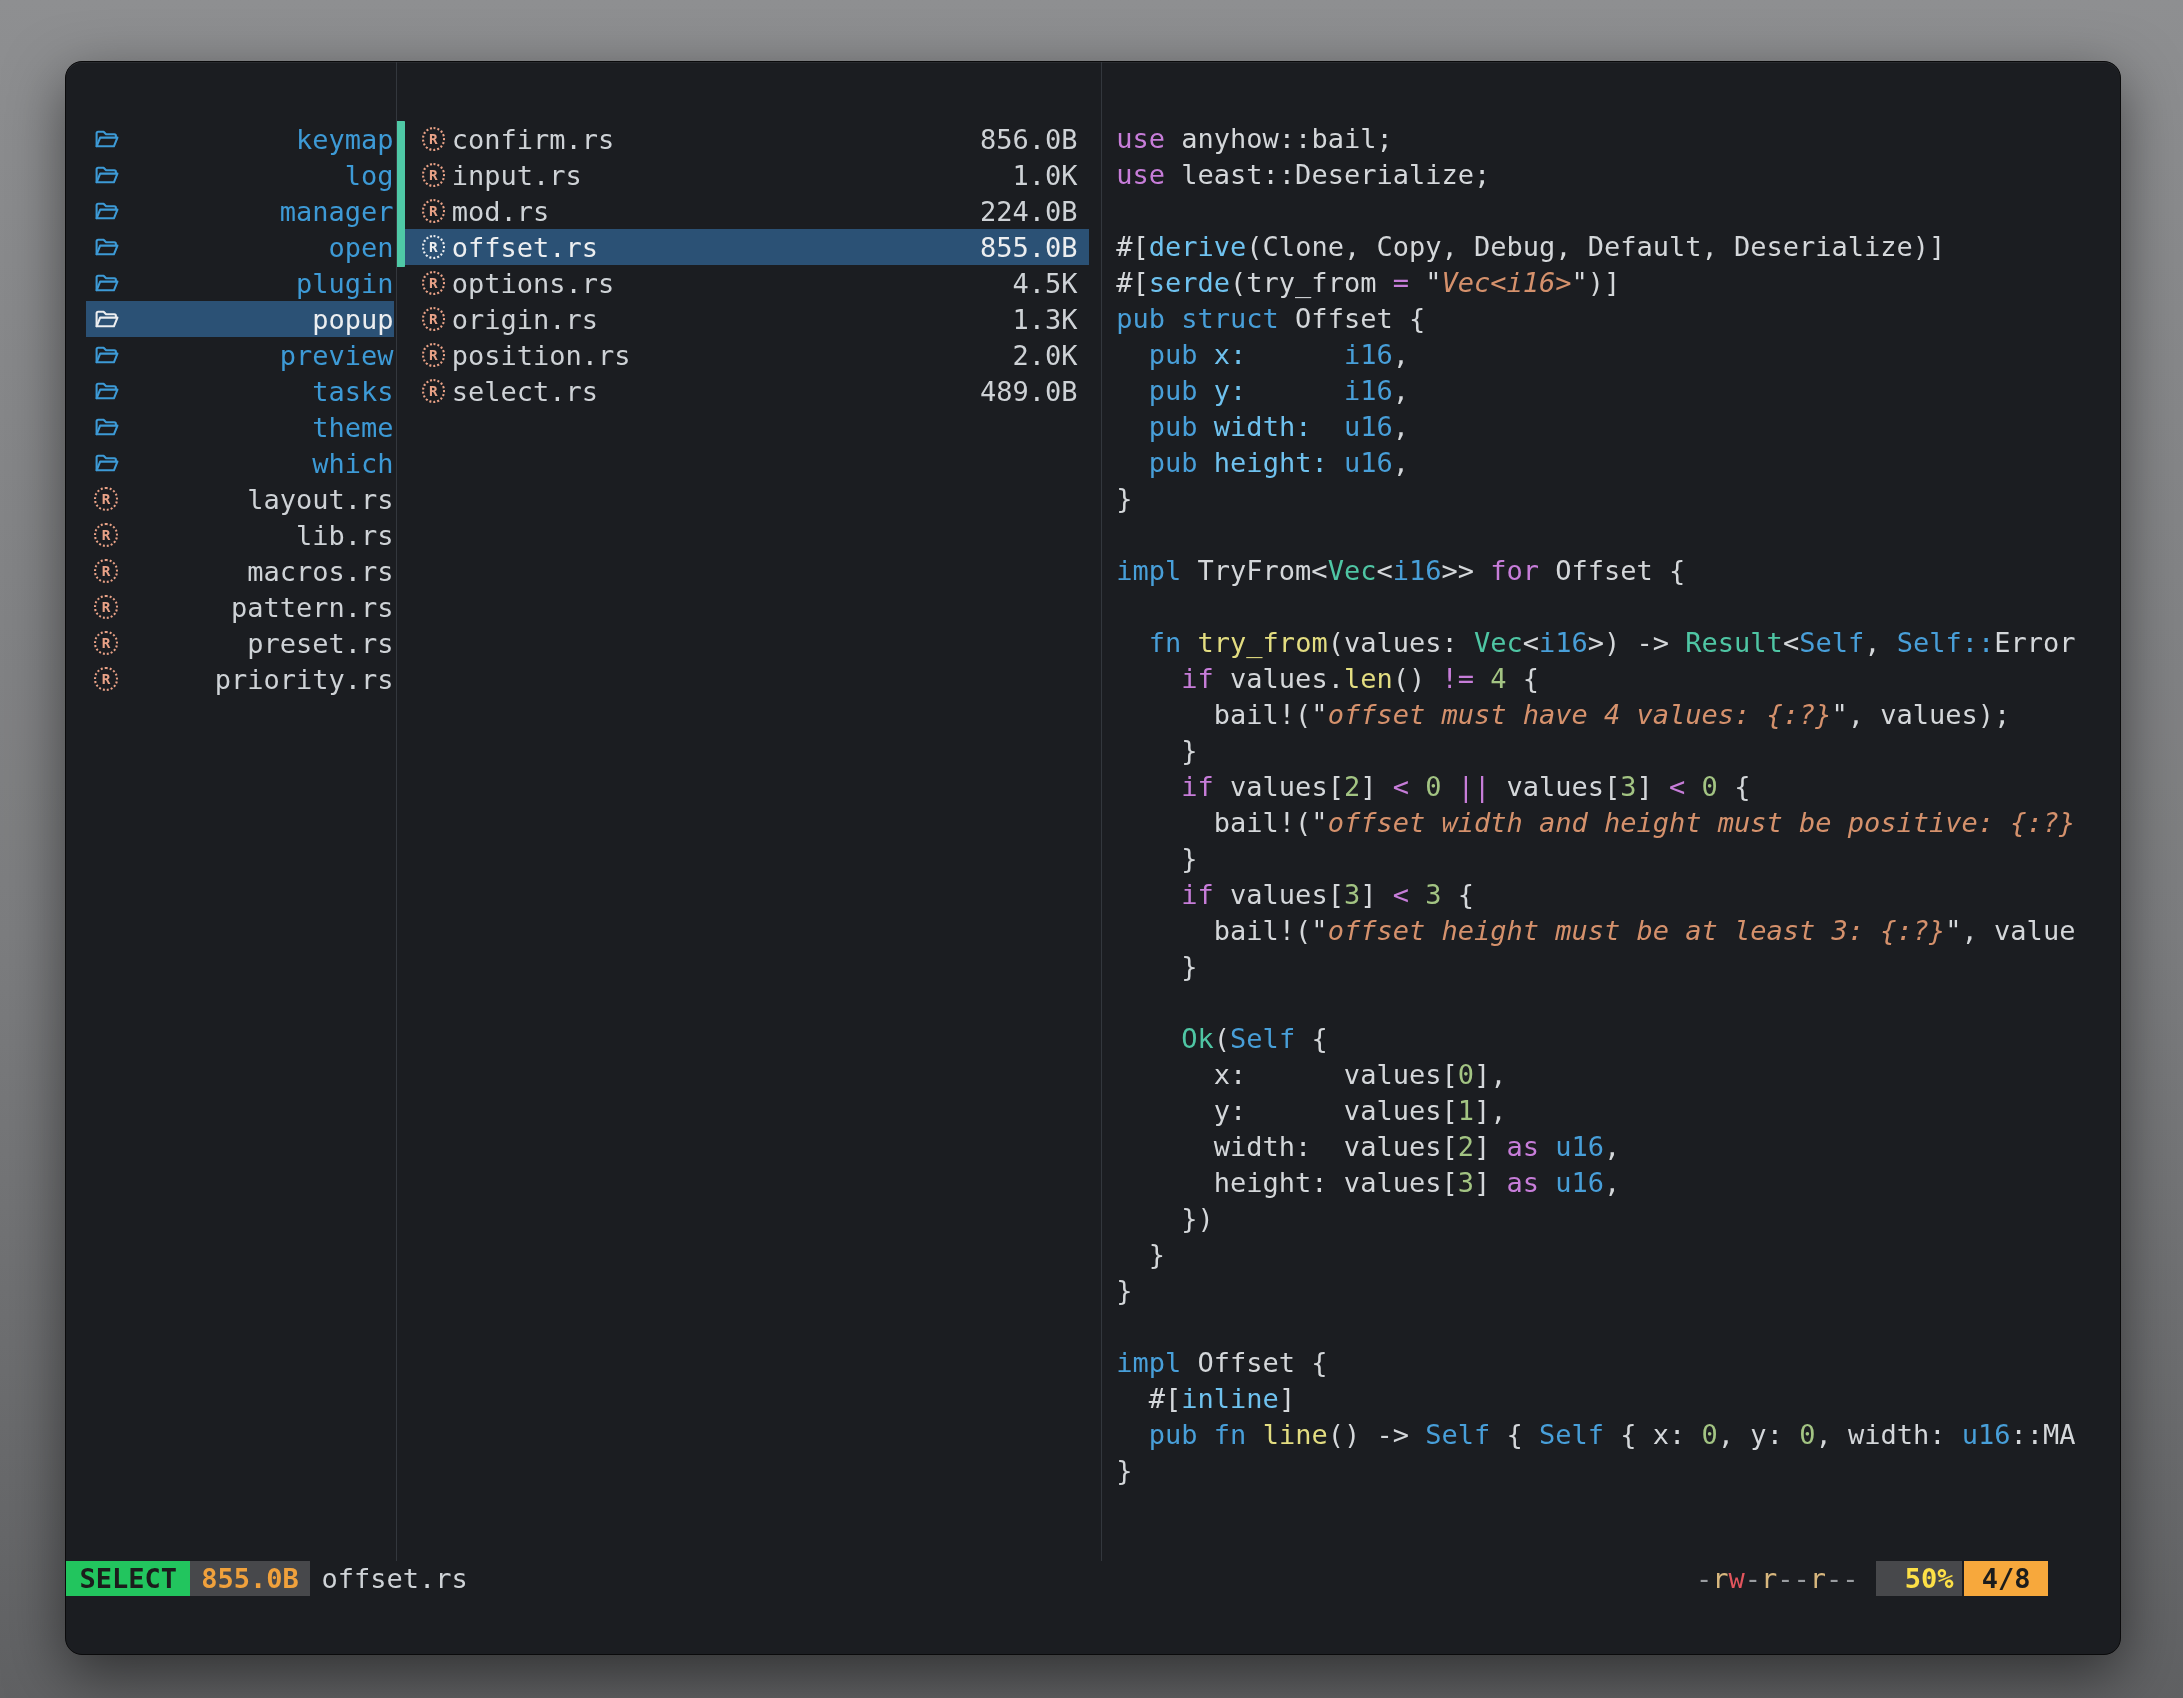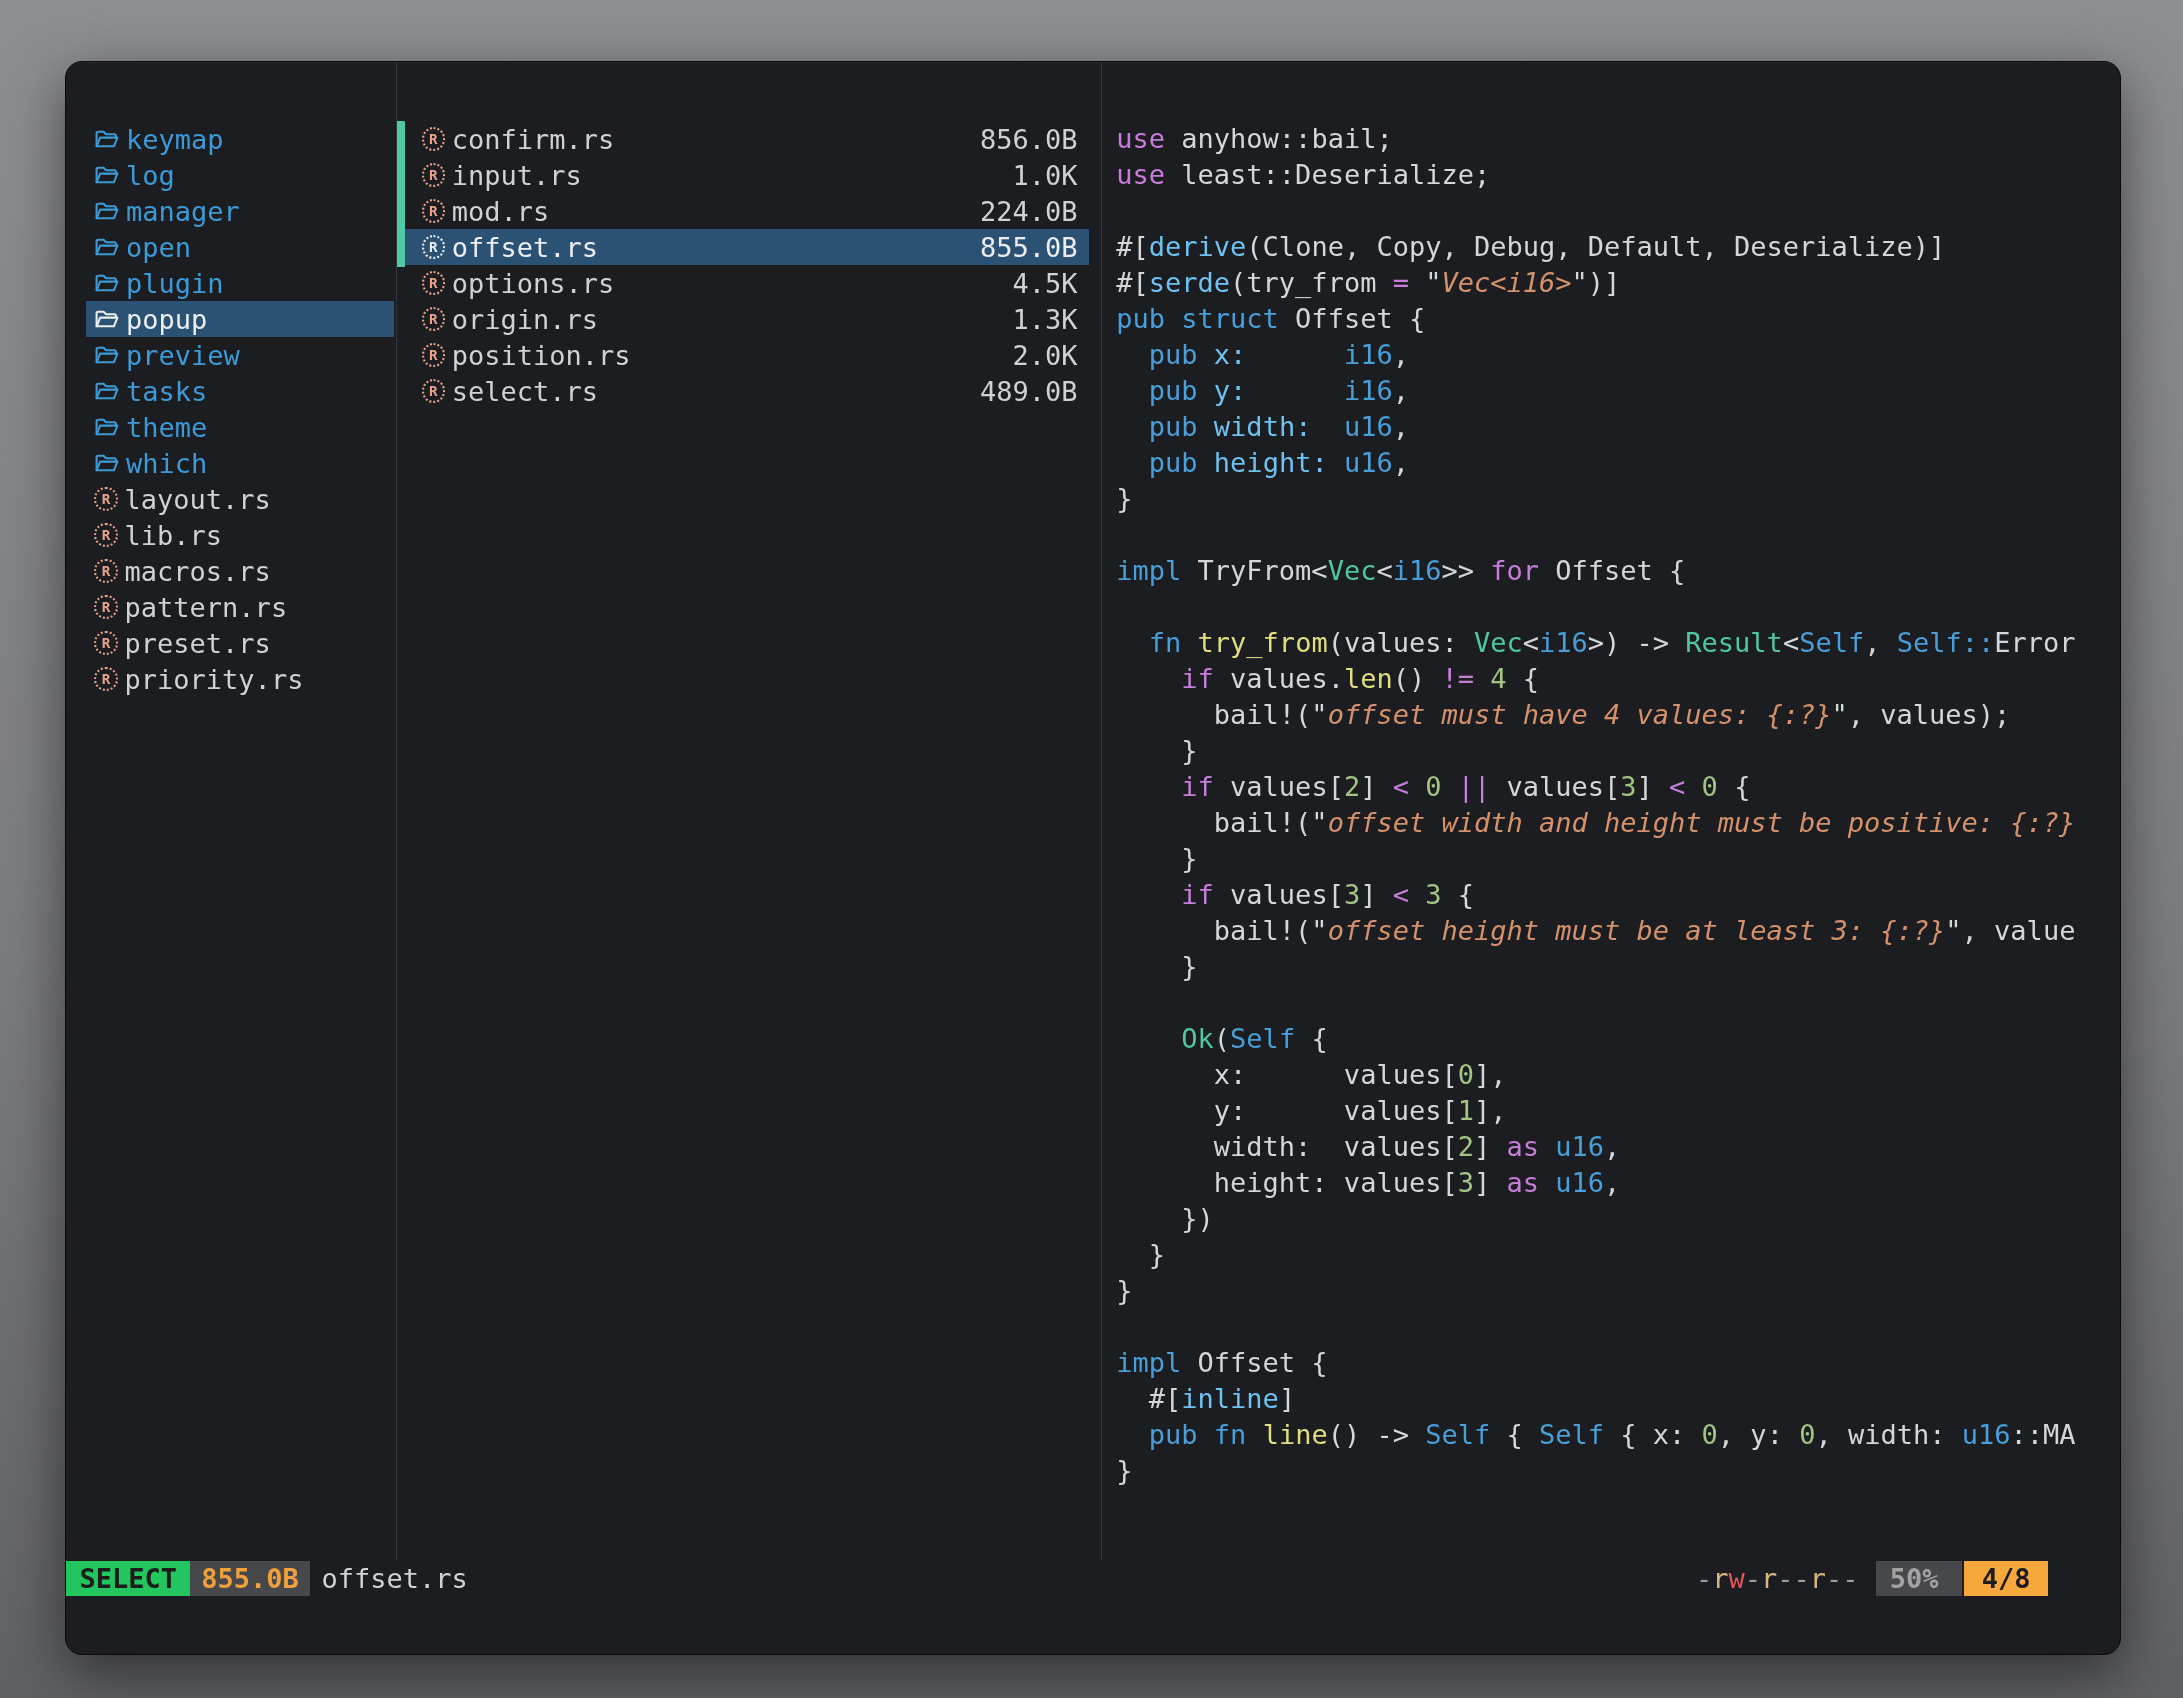--- a/index.html
+++ b/index.html
@@ -20,21 +20,21 @@
     display:flex; align-items:stretch;
   }
   .pane{ padding-top:59px; overflow:hidden; }
   .pane-left { width:331px; border-right:1.7px solid #33373d; }
   .pane-mid  { width:705px; border-right:1.7px solid #33373d; position:relative; }
   .pane-right{ flex:1; padding-left:14.3px; }
 
   .rows{ display:flex; flex-direction:column; }
   .row{
     height:36px; display:flex; align-items:center;
-    font-size:27px; white-space:pre; color:#ced2d6;
+    font-size:27px; white-space:pre; color:#ced2d6;justify-content:space-between;
   }
   .pane-left .rows{ padding-left:20px; padding-right:2.5px; }
   .pane-left .row{ padding-left:8.4px; }
   .pane-mid .rows{ padding-left:7.6px; padding-right:11.7px; }
   .pane-mid .row{ padding-left:17px; padding-right:11.7px; }
   .row.folder{ color:#3d9ad6; }
   .row.selected{ background:#2b5175; color:#eceef0; }
   .row .icon{ flex:0 0 auto; display:flex; align-items:center; justify-content:center; margin-right:6.7px; }
   .folder-svg{ width:25px; height:25px; display:block; }
   .rust-badge{
@@ -71,21 +71,21 @@
   .sb-left{ display:flex; align-items:center; height:100%; }
   .sb-right{ margin-left:auto; display:flex; align-items:center; height:100%; margin-right:72px; }
   .badge{ height:100%; display:flex; align-items:center; font-weight:bold; }
   .badge-mode{ background:#22c55e; color:#1c1c1c; padding:0 13.4px; }
   .badge-size{ background:#47484b; color:#f0a13c; padding:0 11px; }
   .sb-filename{ margin-left:11.7px; color:#cfd3d7; }
   .perms{ letter-spacing:0; margin-right:17px; }
   .perm-d{ color:#9a9da1; }
   .perm-r{ color:#d8b77e; }
   .perm-w{ color:#e2555d; }
-  .badge-percent{ background:#47484b; color:#a3a3a3; width:86px; justify-content:flex-end; padding-right:23px; margin-right:2.5px; }
+  .badge-percent{ background:#47484b; color:#fde047; width:86px; justify-content:flex-end; padding-right:8px; margin-right:2.5px; }
   .badge-pos{ background:#f7a83c; color:#1c1c1c; padding:0 17.6px; }
 </style>
 </head>
 <body>
 
 <div class="desktop">
   <div class="window">
     <div class="content">
       <div class="pane pane-left">
         <div class="rows" id="sidebar-rows">

